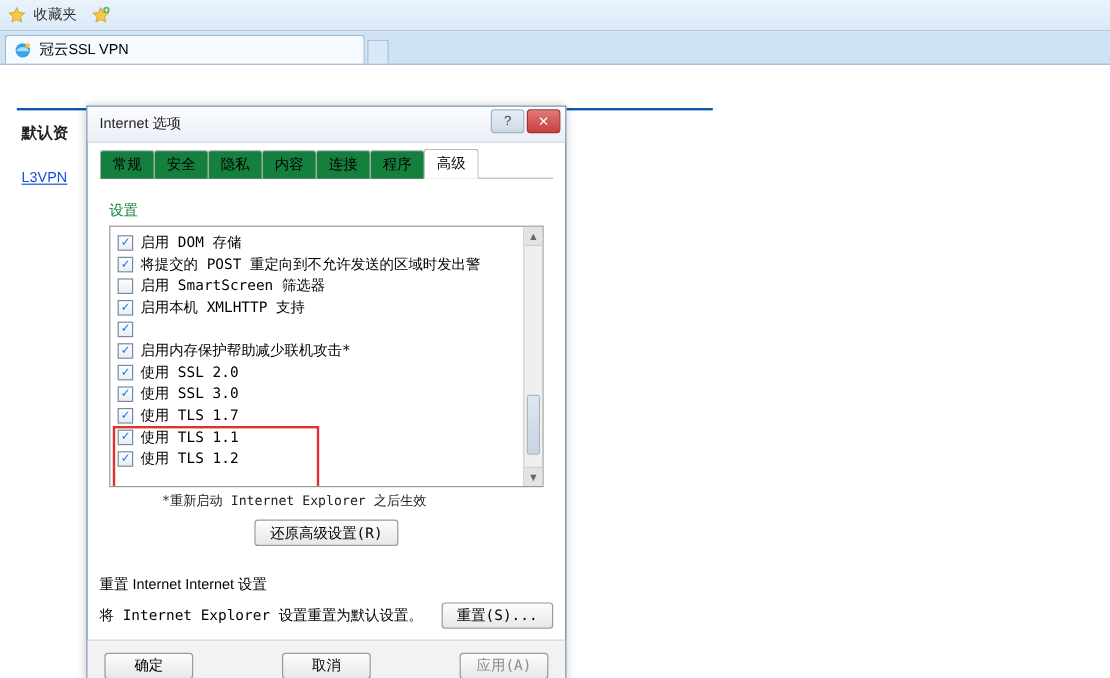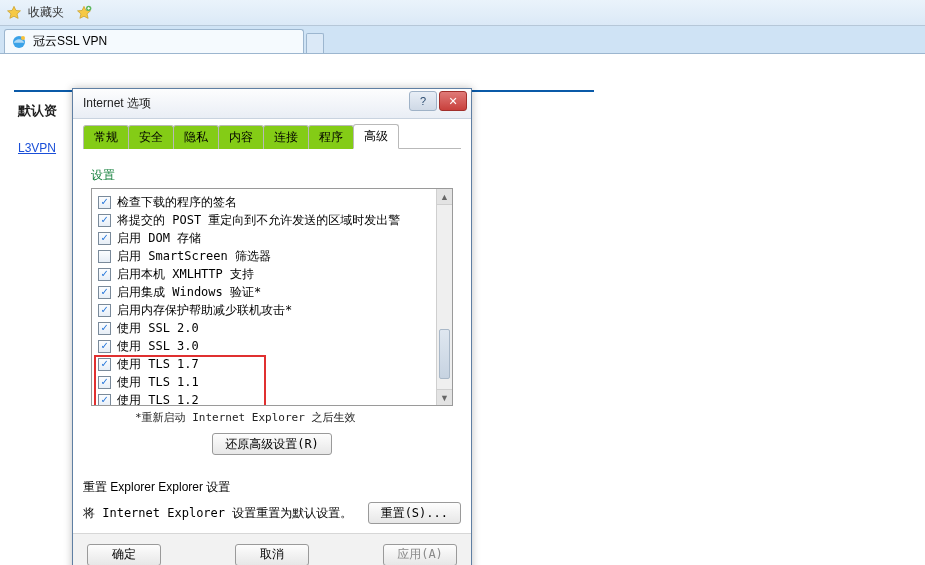--- a/index.html
+++ b/index.html
@@ -109,21 +109,21 @@
     display: flex;
     border-bottom: 1px solid #b9b9b9;
     height: 24px;
     align-items: flex-end;
   }
   .tab {
     padding: 3px 10px;
     font-size: 12px;
     border: 1px solid #b9b9b9;
     border-bottom: none;
-    background: #84cc16;
+    background: #15803d;
     margin-right: -1px;
     position: relative;
     top: 1px;
     border-radius: 3px 3px 0 0;
     cursor: default;
   }
   .tab.active {
     background: #fff;
     top: 1px;
     border-bottom: 1px solid #fff;
@@ -291,41 +291,36 @@
       <div class="tab">程序</div>
       <div class="tab active">高级</div>
     </div>
 
     <div class="fieldset">
       <div class="legend">设置</div>
       <div class="settings-box">
         <div class="settings-inner" id="settings-inner">
             <div class="chk-row">
               <span class="chk checked"></span>
-              <span>检查下载的程序的签名</span>
+              <span>启用 DOM 存储</span>
             </div>
             <div class="chk-row">
               <span class="chk checked"></span>
               <span>将提交的 POST 重定向到不允许发送的区域时发出警</span>
-            </div>
-            <div class="chk-row">
-              <span class="chk checked"></span>
-              <span>启用 DOM 存储</span>
             </div>
             <div class="chk-row">
               <span class="chk"></span>
               <span>启用 SmartScreen 筛选器</span>
             </div>
             <div class="chk-row">
               <span class="chk checked"></span>
               <span>启用本机 XMLHTTP 支持</span>
             </div>
             <div class="chk-row">
               <span class="chk checked"></span>
-              <span>启用集成 Windows 验证*</span>
             </div>
             <div class="chk-row">
               <span class="chk checked"></span>
               <span>启用内存保护帮助减少联机攻击*</span>
             </div>
             <div class="chk-row">
               <span class="chk checked"></span>
               <span>使用 SSL 2.0</span>
             </div>
             <div class="chk-row">
@@ -352,21 +347,21 @@
           <div class="arrow down">▼</div>
         </div>
       </div>
       <div class="note">*重新启动 Internet Explorer 之后生效</div>
       <div class="restore-row">
         <div class="btn wide">还原高级设置(R)</div>
       </div>
     </div>
 
     <div class="reset-section">
-      <div class="legend">重置 Explorer Explorer 设置</div>
+      <div class="legend">重置 Internet Internet 设置</div>
       <div class="reset-row">
         <span class="reset-desc">将 Internet Explorer 设置重置为默认设置。</span>
         <div class="btn">重置(S)...</div>
       </div>
       <div class="reset-note">仅在浏览器处于无法使用的状态时，才使用此设置。</div>
     </div>
   </div>
 
   <div class="dialog-footer">
     <div class="btn footer">确定</div>

